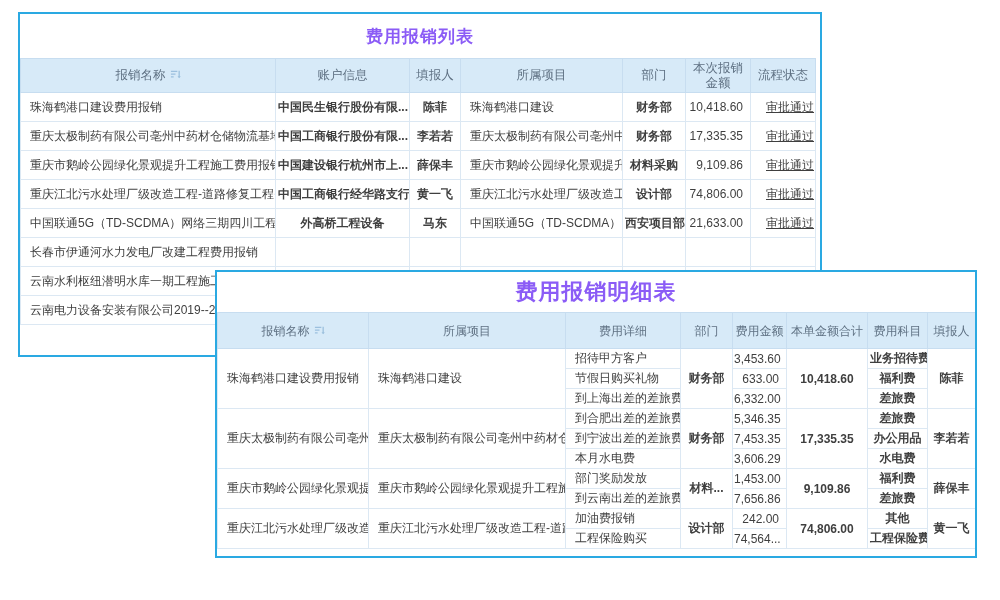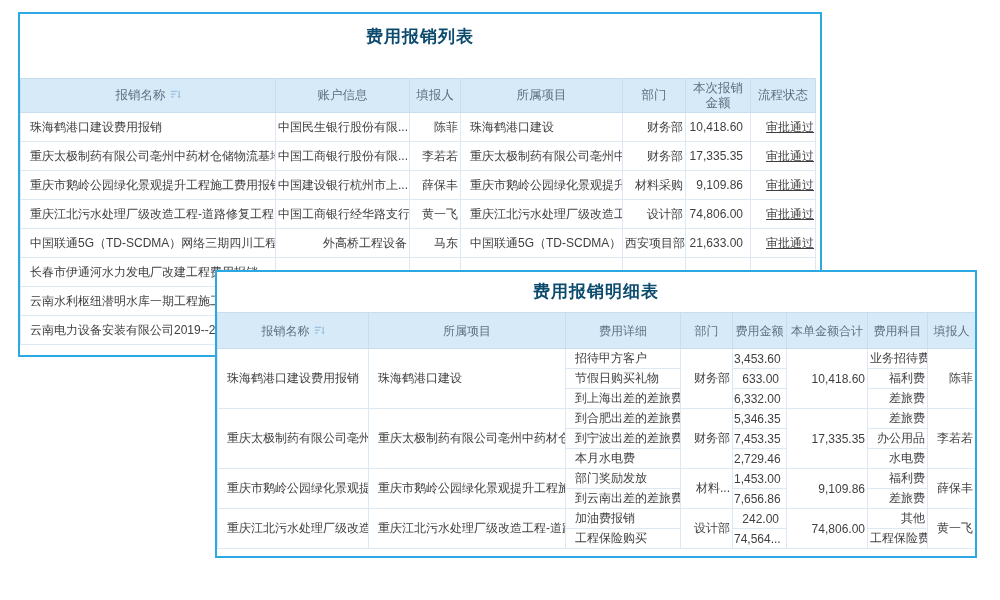--- a/index.html
+++ b/index.html
@@ -5,35 +5,35 @@
   :root{
     --blue:#2aa9e2; --hdr-bg:#d7eaf8; --hdr-tx:#5f7183; --link:#4aa3e3;
     --green:#1ea83e; --dark:#3f3f3f; --grid:#dce8f3;
   }
   html,body{margin:0;padding:0;background:#ffffff;}
   body{width:1000px;height:600px;position:relative;overflow:hidden;
        font-family:"Liberation Sans","DejaVu Sans",sans-serif;}
   .card{position:absolute;background:#fff;border:2px solid var(--blue);box-sizing:border-box;overflow:hidden;}
   #card-list{left:18px;top:12px;width:804px;height:345px;z-index:1;}
   #card-detail{left:215px;top:270px;width:762px;height:288px;z-index:2;}
-  .card-title{margin:0;text-align:center;font-weight:bold;color:#0c4a6e;letter-spacing:1px;}
+  .card-title{margin:0;text-align:center;font-weight:bold;color:#8b5cf6;letter-spacing:1px;}
   #card-list .card-title{height:44px;line-height:46px;font-size:17px;}
-  #card-detail .card-title{height:20px;line-height:40px;font-size:17px;}
-  table{border-collapse:collapse;table-layout:fixed;margin-top:20px;}
+  #card-detail .card-title{height:40px;line-height:40px;font-size:22px;}
+  table{border-collapse:collapse;table-layout:fixed;}
   #list-table{width:795px;}
   #detail-table{width:758px;}
   th,td{border:1px solid var(--grid);overflow:hidden;white-space:nowrap;box-sizing:border-box;}
   thead th{background:var(--hdr-bg);color:var(--hdr-tx);font-weight:normal;
            text-align:center;white-space:normal;border-color:#c7ddf0;vertical-align:middle;}
   #list-table thead th{height:34px;font-size:12.5px;line-height:15px;}
   #detail-table thead th{height:36px;font-size:12px;line-height:14px;}
   #list-table td{height:29px;font-size:12px;color:var(--dark);}
   #detail-table td{height:15px;font-size:12px;color:var(--dark);}
   td.left{text-align:left;padding-left:9px;padding-right:2px;}
-  td.center{text-align:right;padding:0 2px;}
+  td.center{text-align:center;padding:0 2px;font-weight:bold;}
   td.right{text-align:right;padding-right:7px;}
   td.link{color:var(--link);}
   td.num{color:#333;}
   td.status{color:var(--green);text-decoration:underline;text-align:right;}
   td.vmid{vertical-align:middle;}
   .sort-icon{display:inline-block;vertical-align:-1px;margin-left:4px;}
 </style>
 </head>
 <body>
 
@@ -205,21 +205,21 @@
           <td class="center">差旅费</td>
           <td class="link center vmid" rowspan="3">李若若</td>
         </tr>
         <tr>
           <td class="left">到宁波出差的差旅费</td>
           <td class="num right">7,453.35</td>
           <td class="center">办公用品</td>
         </tr>
         <tr>
           <td class="left">本月水电费</td>
-          <td class="num right">2,729.46</td>
+          <td class="num right">3,606.29</td>
           <td class="center">水电费</td>
         </tr>
         <tr>
           <td class="link left vmid" rowspan="2">重庆市鹅岭公园绿化景观提升工程施工费用报销</td>
           <td class="link left vmid" rowspan="2">重庆市鹅岭公园绿化景观提升工程施工</td>
           <td class="left">部门奖励发放</td>
           <td class="center vmid" rowspan="2">材料...</td>
           <td class="num right">1,453.00</td>
           <td class="num center vmid" rowspan="2">9,109.86</td>
           <td class="center">福利费</td>

